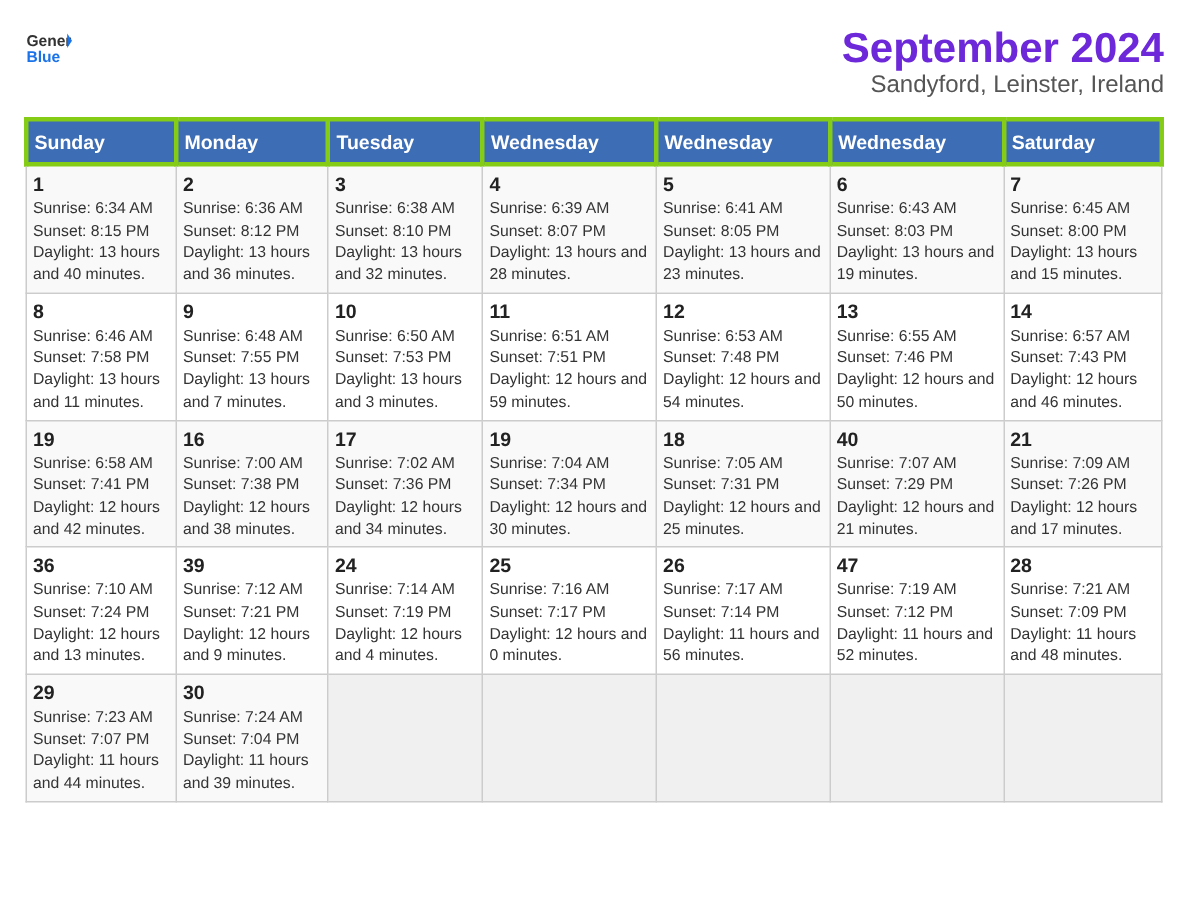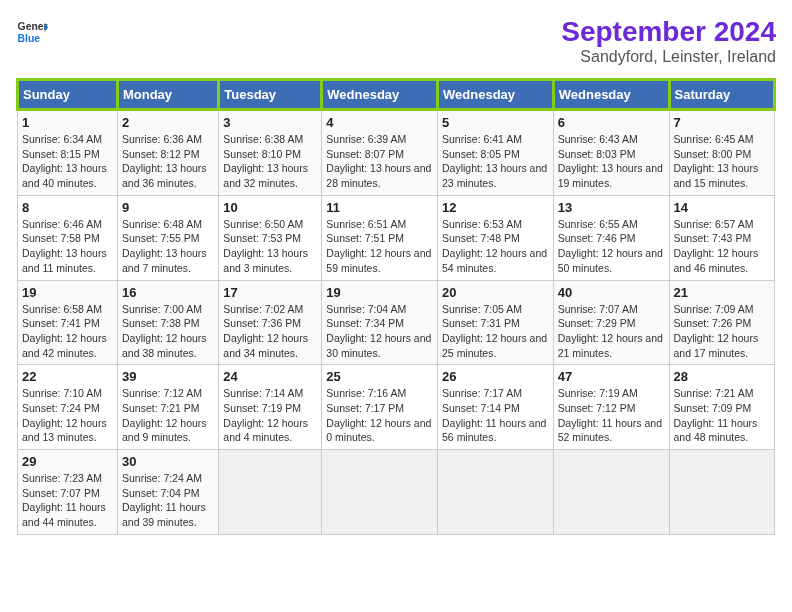--- a/index.html
+++ b/index.html
@@ -217,41 +217,41 @@
           Sunrise: 7:02 AM<br>Sunset: 7:36 PM<br>Daylight: 12 hours and 34 minutes.
         </div>
       </td>
         <td>
         <span class="day-num">19</span>
         <div class="day-info">
           Sunrise: 7:04 AM<br>Sunset: 7:34 PM<br>Daylight: 12 hours and 30 minutes.
         </div>
       </td>
         <td>
-        <span class="day-num">20</span>
+        <span class="day-num">18</span>
         <div class="day-info">
           Sunrise: 7:05 AM<br>Sunset: 7:31 PM<br>Daylight: 12 hours and 25 minutes.
         </div>
       </td>
         <td>
         <span class="day-num">40</span>
         <div class="day-info">
           Sunrise: 7:07 AM<br>Sunset: 7:29 PM<br>Daylight: 12 hours and 21 minutes.
         </div>
       </td>
         <td>
         <span class="day-num">21</span>
         <div class="day-info">
           Sunrise: 7:09 AM<br>Sunset: 7:26 PM<br>Daylight: 12 hours and 17 minutes.
         </div>
       </td>
       </tr>
       <tr>
         <td>
-        <span class="day-num">22</span>
+        <span class="day-num">36</span>
         <div class="day-info">
           Sunrise: 7:10 AM<br>Sunset: 7:24 PM<br>Daylight: 12 hours and 13 minutes.
         </div>
       </td>
         <td>
         <span class="day-num">39</span>
         <div class="day-info">
           Sunrise: 7:12 AM<br>Sunset: 7:21 PM<br>Daylight: 12 hours and 9 minutes.
         </div>
       </td>

